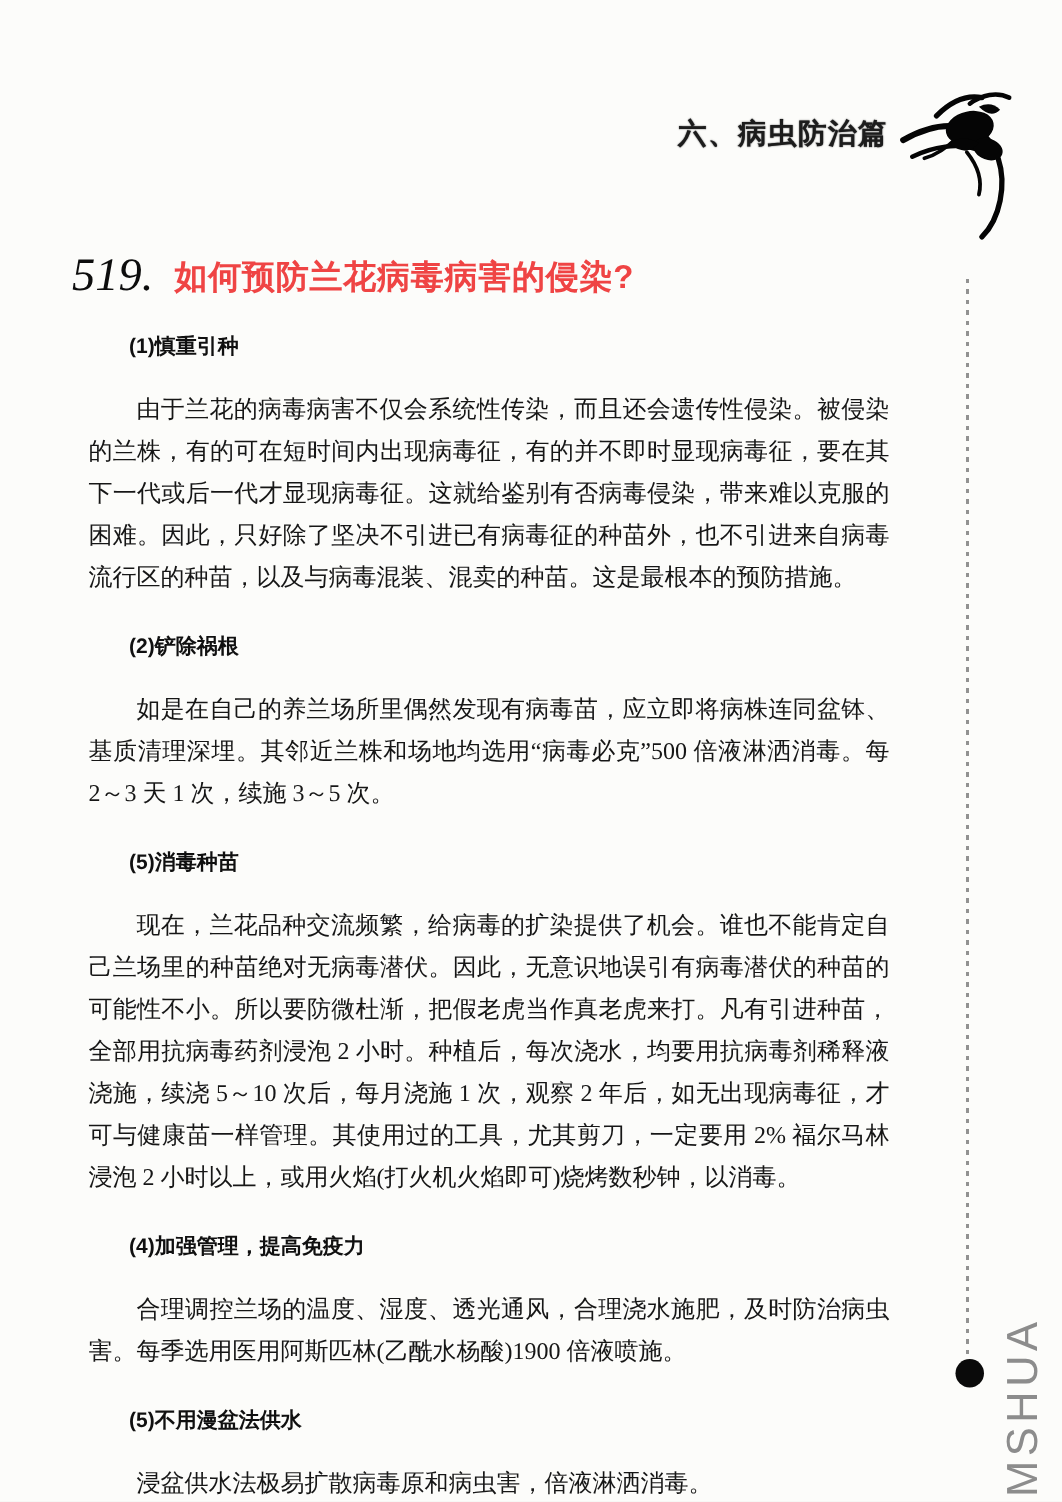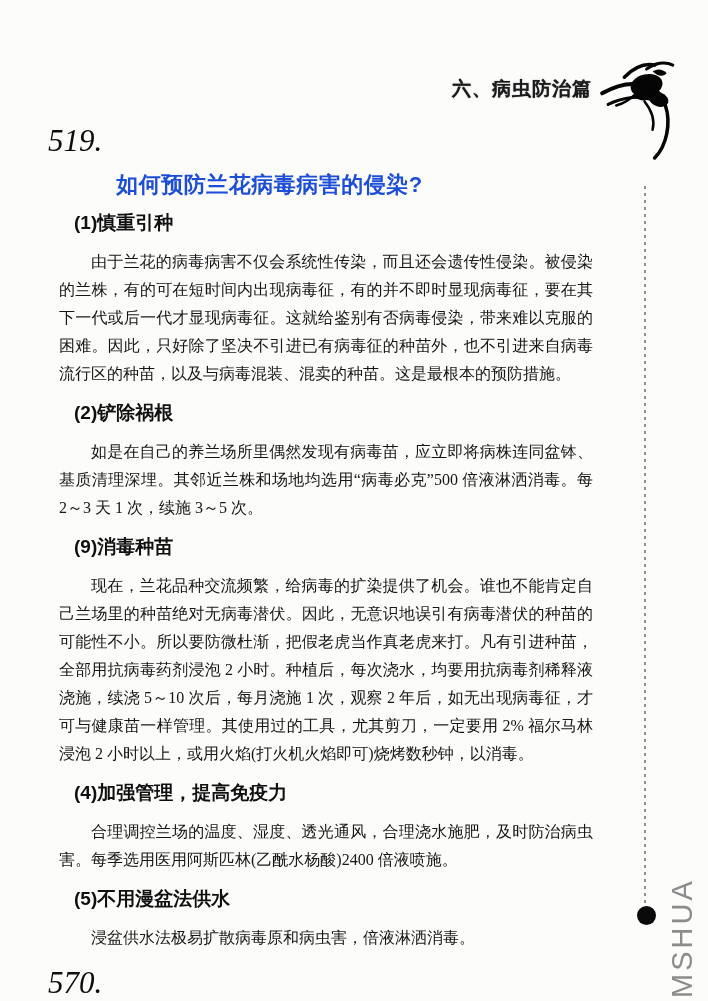--- a/index.html
+++ b/index.html
@@ -40,49 +40,49 @@
   
   .content {
     position: absolute;
     left: 48px;
     top: 124px;
     width: 556px;
   }
 
   .q-title {
     display: flex;
-    align-items: flex-start;
+    align-items: flex-end;
     gap: 14px;
     margin: 0 0 9px 0;
   }
   .q-title.second { margin-top: 14px; margin-bottom: 9px; }
   .q-num {
     font-family: "Liberation Serif", "DejaVu Serif", serif;
     font-style: italic;
     font-weight: normal;
     font-size: 31px;
     line-height: 34px;
     color: #0d0d0d;
   }
   .q-text {
     font-family: "Liberation Sans", "DejaVu Sans", sans-serif;
     font-weight: bold;
     font-size: 22px;
     line-height: 30px;
     letter-spacing: 0.5px;
-    color: #1d4ed8;
+    color: #ef4444;
     margin-top: 46px;
   }
 
   .sub-heading {
     font-family: "Liberation Sans", "DejaVu Sans", sans-serif;
     font-weight: bold;
-    font-size: 19px;
+    font-size: 14px;
     line-height: 28px;
-    margin: 4px;
+    margin: 16px;
     padding-left: 22px;
     color: #101010;
   }
 
   .para {
     margin: 11px;
     font-size: 16px;
     line-height: 28px;
     text-align: justify;
     text-indent: 2em;
@@ -156,25 +156,25 @@
       <span class="q-num">519.</span>
       <span class="q-text">如何预防兰花病毒病害的侵染?</span>
     </h1>
 
     <h2 class="sub-heading">(1)慎重引种</h2>
     <p class="para">由于兰花的病毒病害不仅会系统性传染，而且还会遗传性侵染。被侵染的兰株，有的可在短时间内出现病毒征，有的并不即时显现病毒征，要在其下一代或后一代才显现病毒征。这就给鉴别有否病毒侵染，带来难以克服的困难。因此，只好除了坚决不引进已有病毒征的种苗外，也不引进来自病毒流行区的种苗，以及与病毒混装、混卖的种苗。这是最根本的预防措施。</p>
 
     <h2 class="sub-heading">(2)铲除祸根</h2>
     <p class="para">如是在自己的养兰场所里偶然发现有病毒苗，应立即将病株连同盆钵、基质清理深埋。其邻近兰株和场地均选用“病毒必克”500 倍液淋洒消毒。每 2～3 天 1 次，续施 3～5 次。</p>
 
-    <h2 class="sub-heading">(9)消毒种苗</h2>
+    <h2 class="sub-heading">(5)消毒种苗</h2>
     <p class="para">现在，兰花品种交流频繁，给病毒的扩染提供了机会。谁也不能肯定自己兰场里的种苗绝对无病毒潜伏。因此，无意识地误引有病毒潜伏的种苗的可能性不小。所以要防微杜渐，把假老虎当作真老虎来打。凡有引进种苗，全部用抗病毒药剂浸泡 2 小时。种植后，每次浇水，均要用抗病毒剂稀释液浇施，续浇 5～10 次后，每月浇施 1 次，观察 2 年后，如无出现病毒征，才可与健康苗一样管理。其使用过的工具，尤其剪刀，一定要用 2% 福尔马林浸泡 2 小时以上，或用火焰(打火机火焰即可)烧烤数秒钟，以消毒。</p>
 
     <h2 class="sub-heading">(4)加强管理，提高免疫力</h2>
-    <p class="para">合理调控兰场的温度、湿度、透光通风，合理浇水施肥，及时防治病虫害。每季选用医用阿斯匹林(乙酰水杨酸)2400 倍液喷施。</p>
+    <p class="para">合理调控兰场的温度、湿度、透光通风，合理浇水施肥，及时防治病虫害。每季选用医用阿斯匹林(乙酰水杨酸)1900 倍液喷施。</p>
 
     <h2 class="sub-heading">(5)不用漫盆法供水</h2>
     <p class="para">浸盆供水法极易扩散病毒原和病虫害，倍液淋洒消毒。</p>
 
     <h1 class="q-title second">
       <span class="q-num">570.</span>
     </h1>
 
   </div>
 

